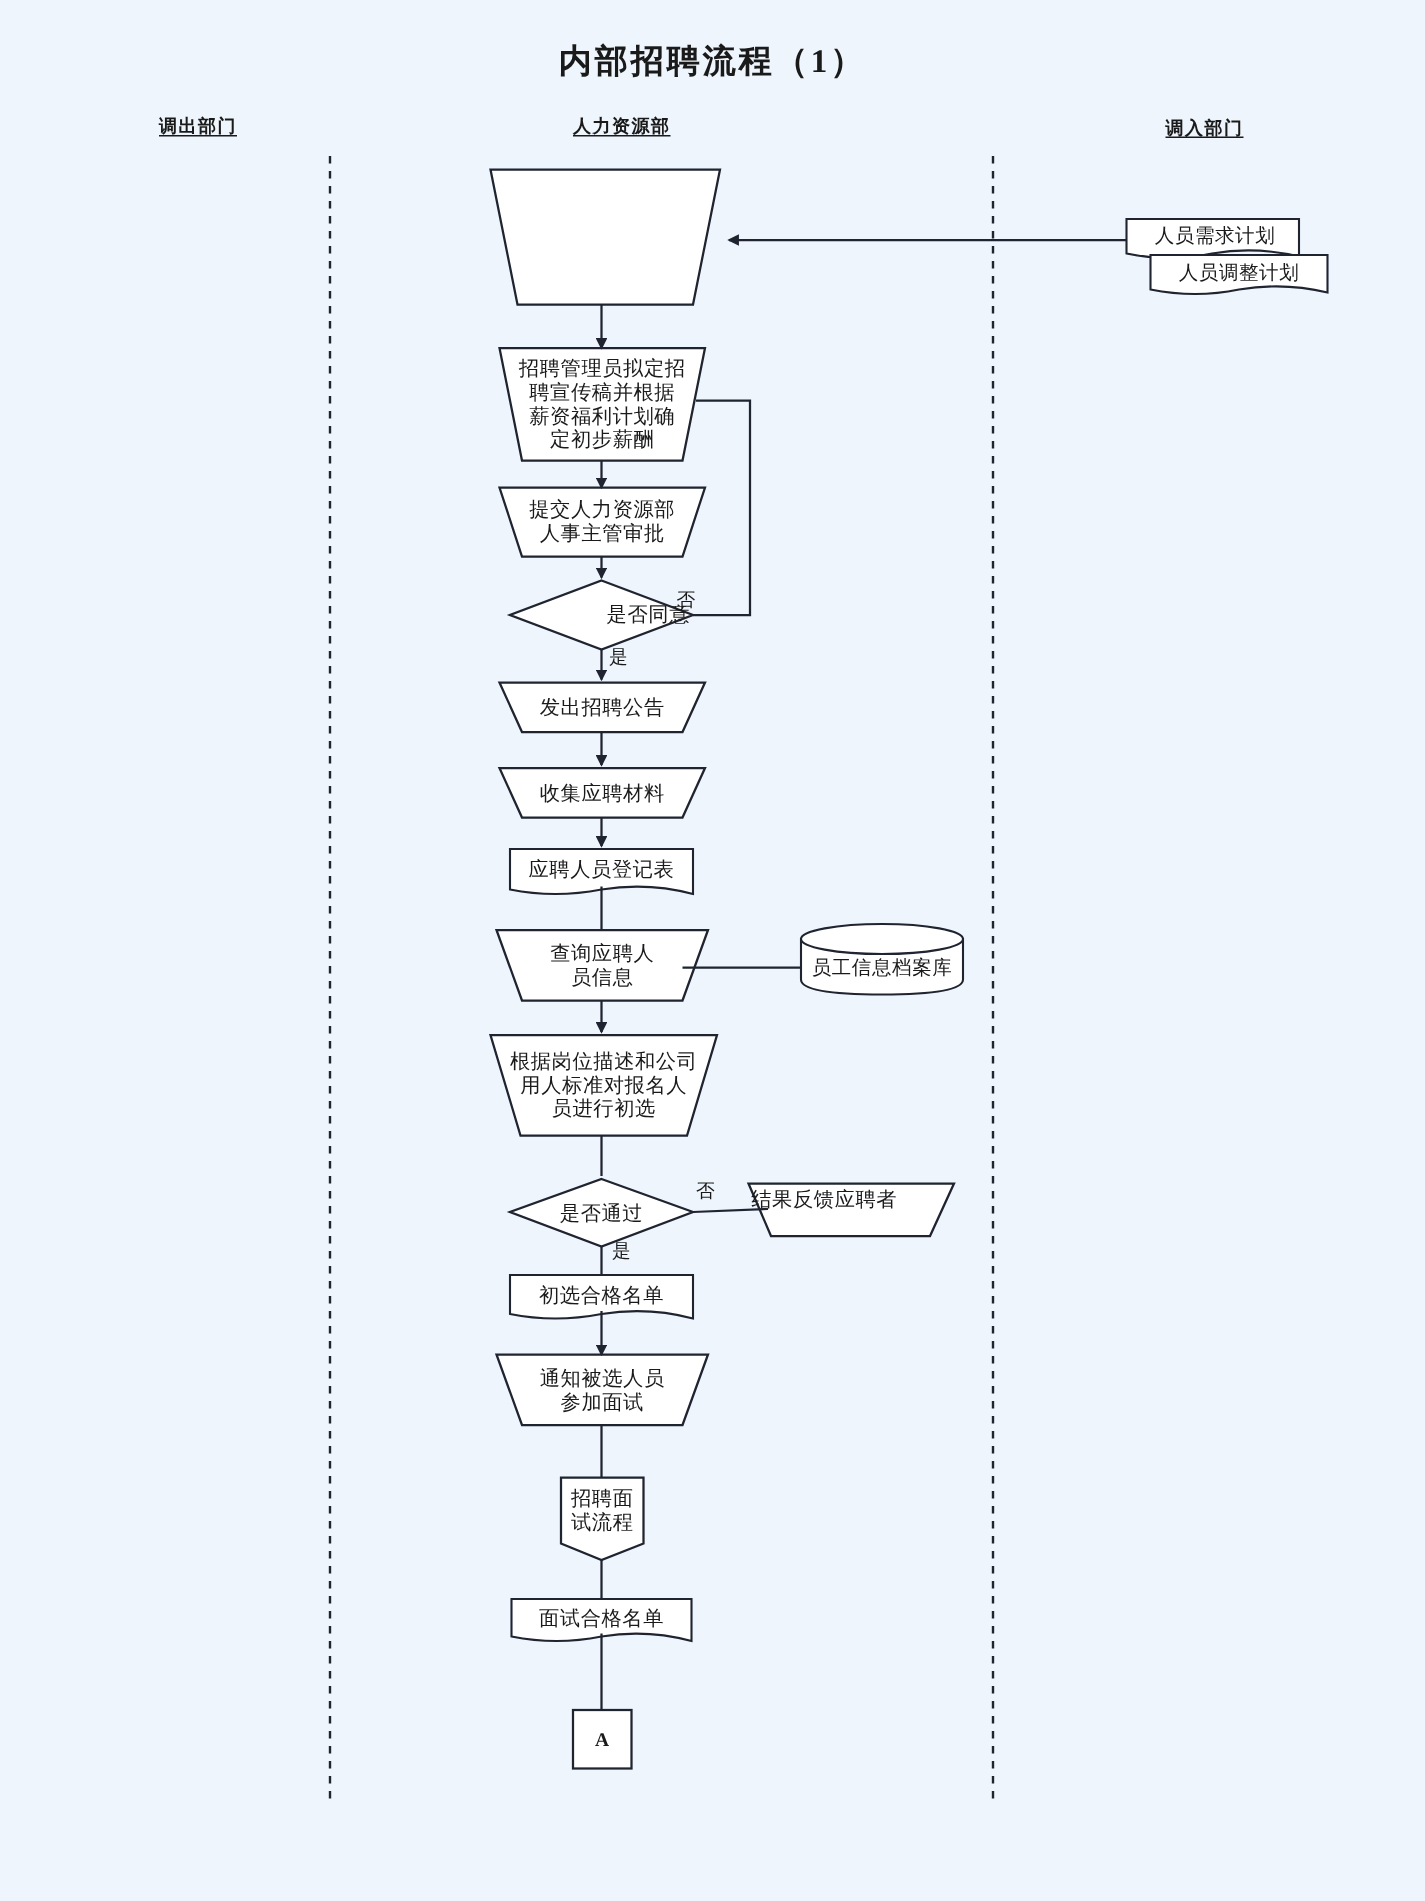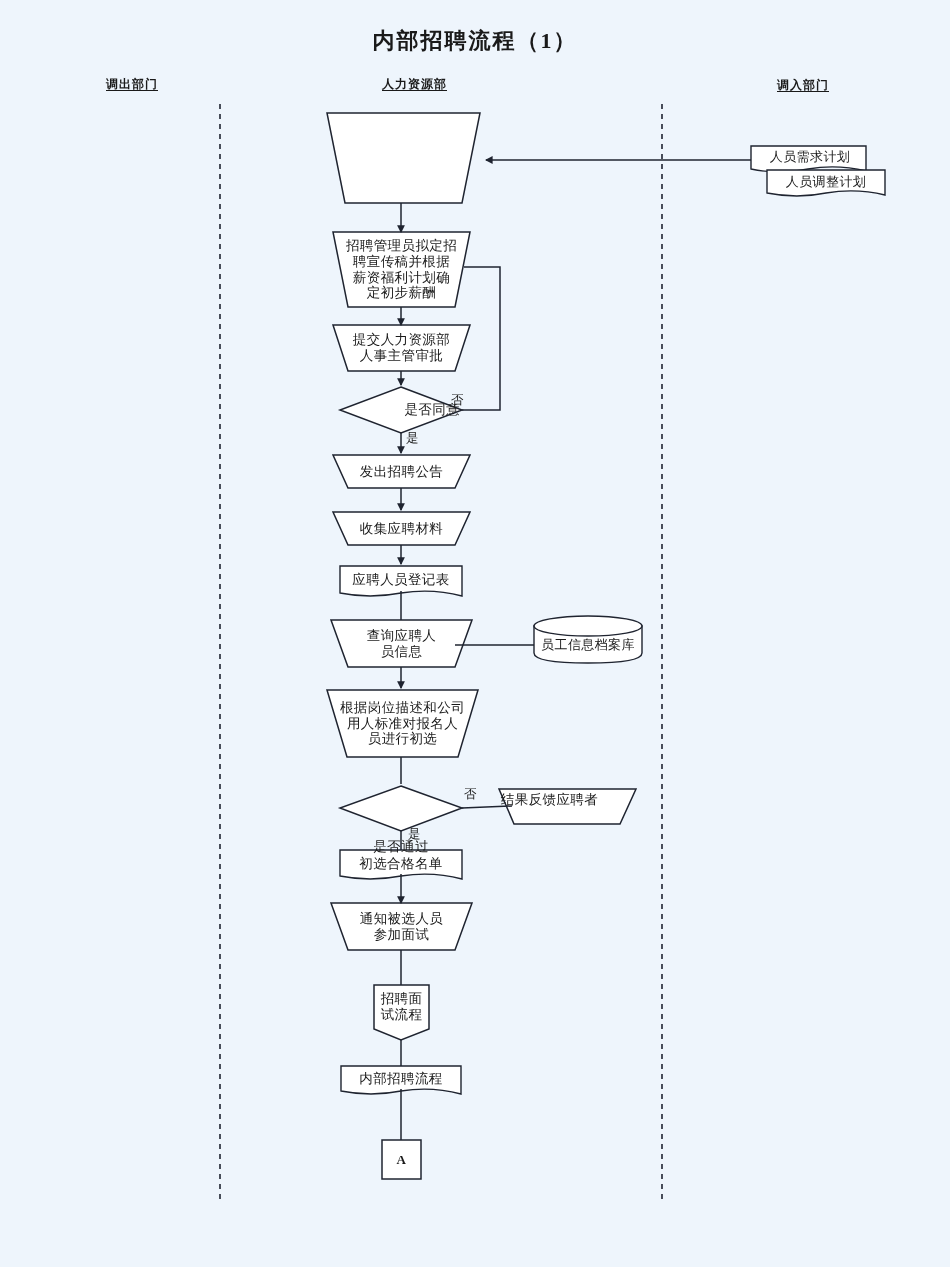--- a/index.html
+++ b/index.html
@@ -174,21 +174,21 @@
   <div class="node" style="left:534px;top:626px;width:108px;height:37px;">
     <span class="txt" style="font-size:13px;">员工信息档案库</span>
   </div>
 
   <div class="node" style="left:330px;top:690px;width:145px;height:67px;">
     <span class="txt">根据岗位描述和公司
 用人标准对报名人
 员进行初选</span>
   </div>
 
-  <div class="node" style="left:340px;top:824px;width:122px;height:45px;">
+  <div class="node" style="left:340px;top:786px;width:122px;height:45px;">
     <span class="txt">是否通过</span>
   </div>
 
   <div class="node" style="left:484px;top:789px;width:131px;height:22px;">
     <span class="txt">结果反馈应聘者</span>
   </div>
 
   <div class="node" style="left:340px;top:850px;width:122px;height:27px;">
     <span class="txt">初选合格名单</span>
   </div>
@@ -197,21 +197,21 @@
     <span class="txt">通知被选人员
 参加面试</span>
   </div>
 
   <div class="node" style="left:374px;top:985px;width:55px;height:44px;">
     <span class="txt">招聘面
 试流程</span>
   </div>
 
   <div class="node" style="left:341px;top:1066px;width:120px;height:26px;">
-    <span class="txt">内部招聘流程</span>
+    <span class="txt">面试合格名单</span>
   </div>
 
   <div class="node" style="left:382px;top:1140px;width:39px;height:39px;">
     <span class="txt" style="font-size:13px;font-weight:bold;">A</span>
   </div>
 
   <div class="edge-label" style="left:451px;top:392px;">否</div>
   <div class="edge-label" style="left:406px;top:430px;">是</div>
   <div class="edge-label" style="left:464px;top:786px;">否</div>
   <div class="edge-label" style="left:408px;top:826px;">是</div>

